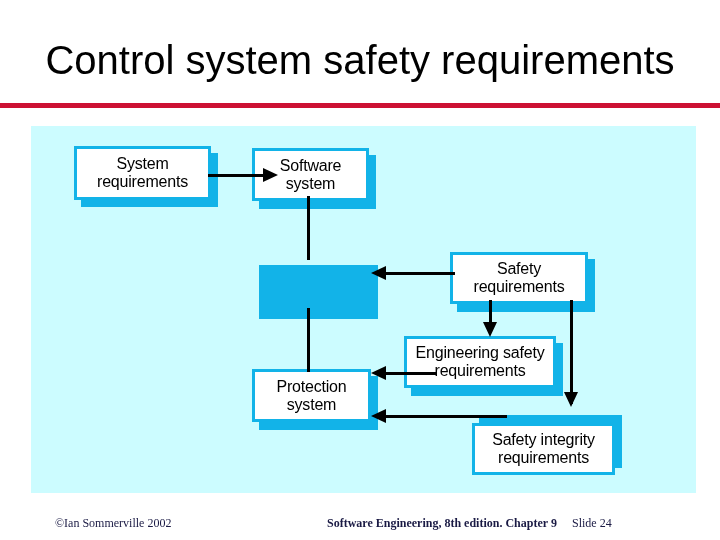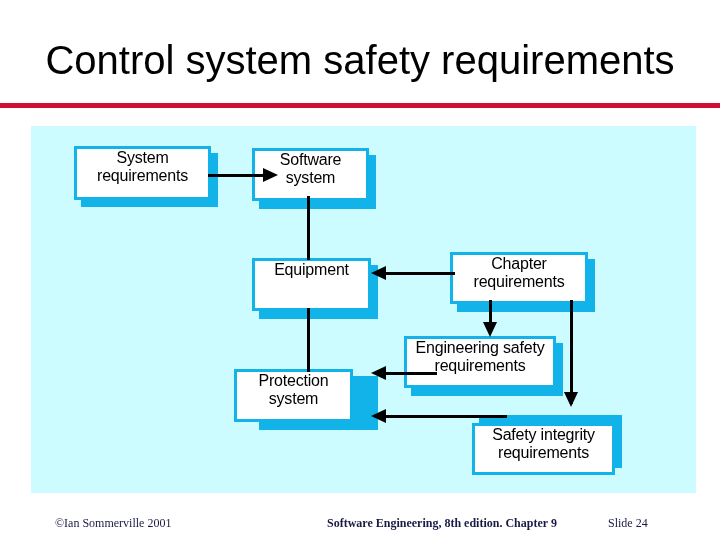--- a/index.html
+++ b/index.html
@@ -49,20 +49,21 @@
     background: #ccfcff;
   }
 
   
   .node {
     position: absolute;
     box-sizing: border-box;
     background: #ffffff;
     border: 3px solid #12b3e8;
     display: flex;
+    align-items: center;
     justify-content: center;
     z-index: 4;
   }
   .node .label {
     font-family: "Liberation Sans", sans-serif;
     font-size: 16px;
     line-height: 18px;
     color: #000000;
     text-align: center;
     white-space: pre-line;
@@ -110,21 +111,21 @@
   .footer-text {
     position: absolute;
     top: 516px;
     font-family: "Liberation Serif", serif;
     font-size: 12px;
     color: #1a1a44;
     white-space: nowrap;
   }
   #footer-copyright { left: 55px; font-weight: 400; }
   #footer-book      { left: 279px; font-weight: 700; margin-left: 48px; }
-  #footer-slide     { left: 608px; font-weight: 400; }
+  #footer-slide     { left: 572px; font-weight: 400; }
 </style>
 </head>
 <body>
 
 <div id="slide-title">Control system safety requirements</div>
 
 <div id="title-rule"></div>
 
 <div id="diagram">
 
@@ -161,43 +162,40 @@
   <div class="node" style="left:43px; top:20px; width:137px; height:54px;">
     <span class="label">System
 requirements</span>
   </div>
 
   <div class="node" style="left:221px; top:22px; width:117px; height:53px;">
     <span class="label">Software
 system</span>
   </div>
 
-  <div class="node" style="left:221px; top:132px; width:119px; height:53px;">
-    <span class="label">Equipment</span>
-  </div>
 
   <div class="node" style="left:419px; top:126px; width:138px; height:52px;">
-    <span class="label">Chapter
+    <span class="label">Safety
 requirements</span>
   </div>
 
   <div class="node" style="left:373px; top:210px; width:152px; height:52px;">
     <span class="label">Engineering safety
 requirements</span>
   </div>
 
-  <div class="node" style="left:203px; top:243px; width:119px; height:53px;">
+  <div class="node" style="left:221px; top:243px; width:119px; height:53px;">
     <span class="label">Protection
 system</span>
   </div>
 
   <div class="node" style="left:441px; top:282px; width:143px; height:52px;margin-top:15px;">
     <span class="label">Safety integrity
 requirements</span>
   </div>
 
 </div>
 
-<div class="footer-text" id="footer-copyright">©Ian Sommerville 2001</div>
+<div class="footer-text" id="footer-copyright">©Ian Sommerville 2002</div>
 
 <div class="footer-text" id="footer-book">Software Engineering, 8th edition. Chapter 9</div>
 
 <div class="footer-text" id="footer-slide">Slide  24</div>
 
 </body></html>

